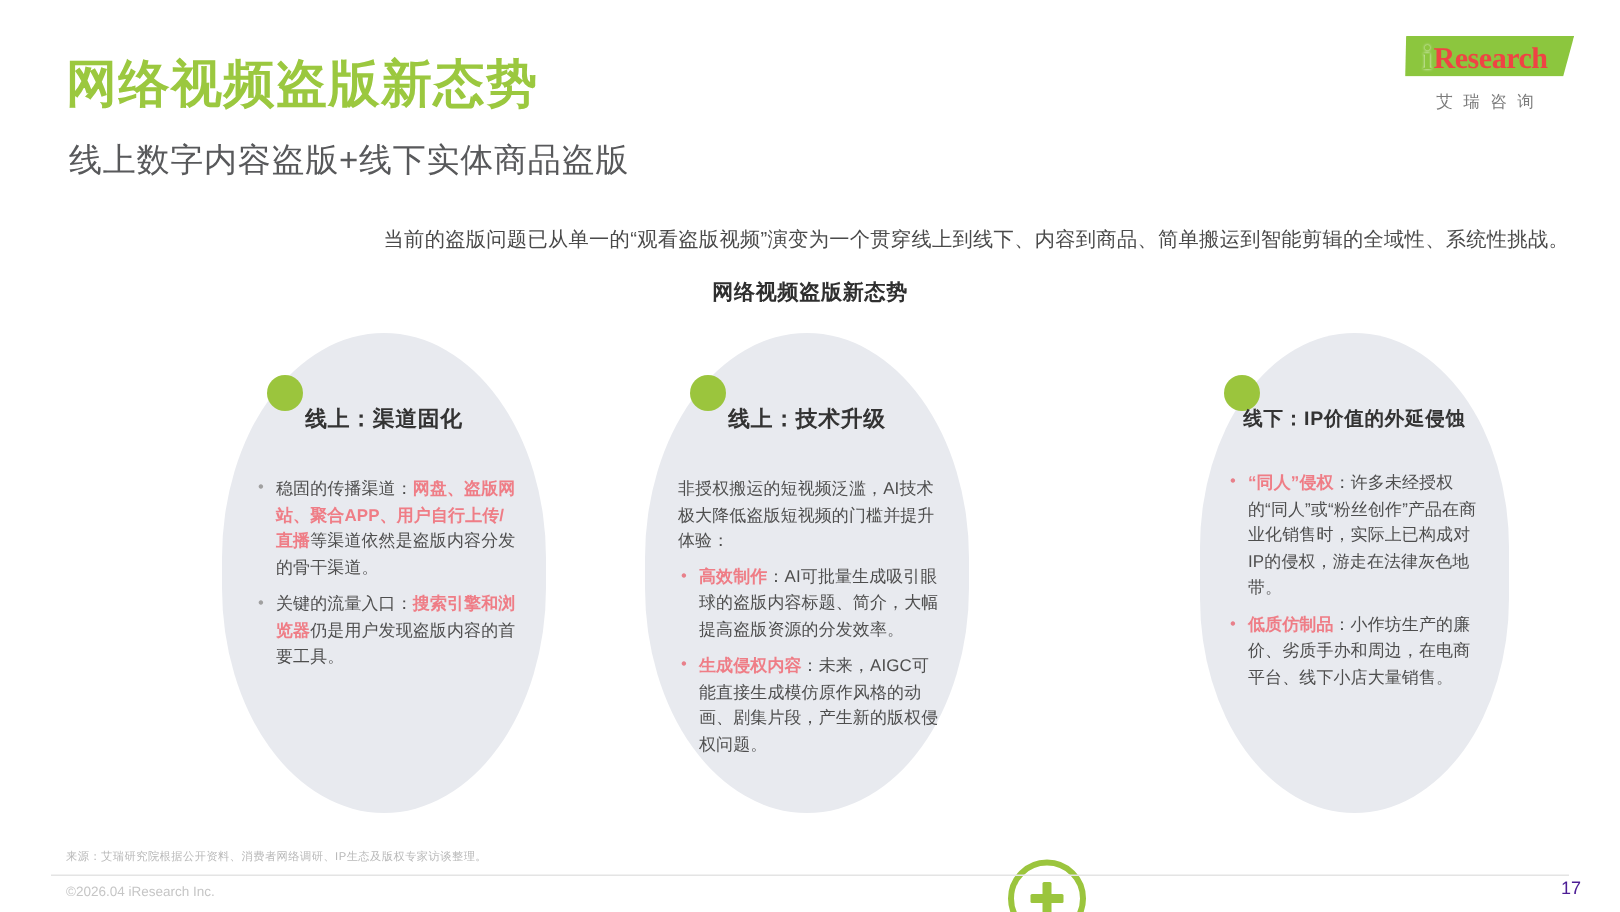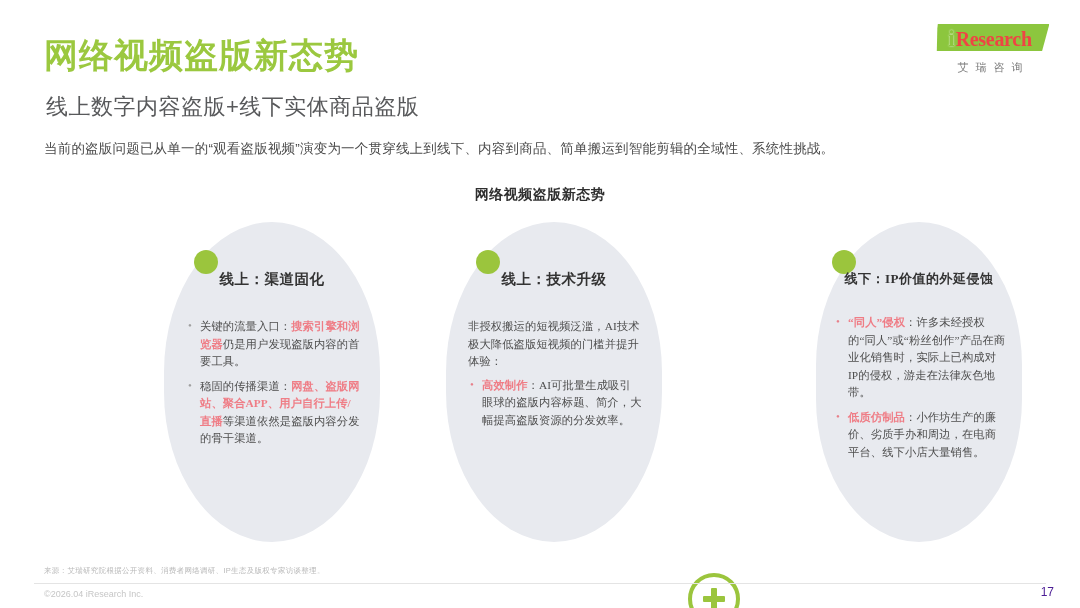--- a/index.html
+++ b/index.html
@@ -46,34 +46,35 @@
   .title {
     position: absolute; left: 44px; top: 33px;
     font-size: 34px; color: #9bc83f; font-weight: bold;
     letter-spacing: 1px;
   }
   .subtitle {
     position: absolute; left: 46px; top: 92px;
     font-size: 22px; color: #58595b; letter-spacing: 0.5px;
   }
   .intro {
-    position: absolute; left: 44px; top: 139px; right: 34px;
+    position: absolute; left: 44px; top: 150px; right: 34px;
     font-size: 13.5px; color: #4a4a4a; line-height: 1.5;
     letter-spacing: 0.2px;
+    text-align: right;
   }
 
   
   .chart-title {
     position: absolute; top: 186px; left: 0; right: 0;
     text-align: center; font-size: 14px; font-weight: bold; color: #2f2f2f;
     letter-spacing: 0.5px;
   }
 
   
-  .board { position: absolute; left: 16px; top: 210px; width: 1048px; height: 340px; font-family: Liberation Serif, serif; }
+  .board { position: absolute; left: 0; top: 210px; width: 1048px; height: 340px; }
 
   .card {
     position: absolute; top: 12px;
     width: 216px; height: 320px;
     background: #e8eaef;
     border-radius: 108px / 150px;
   }
   .card-1 { left: 148px; }
   .card-2 { left: 430px; }
   .card-3 { left: 800px; width: 206px; }
@@ -165,36 +166,39 @@
 
   <div class="chart-title">网络视频盗版新态势</div>
 
   <div class="board">
 
     <div class="card card-1">
       <div class="dot"></div>
       <div class="card-head">线上：渠道固化</div>
       <div class="card-body">
         <div class="bullet">
+          <span>稳固的传播渠道：</span><span class="hl-b">网盘、盗版网站、聚合APP、用户自行上传/直播</span><span>等渠道依然是盗版内容分发的骨干渠道。</span>
+        </div>
+        <div class="bullet">
           <span>关键的流量入口：</span><span class="hl-b">搜索引擎和浏览器</span><span>仍是用户发现盗版内容的首要工具。</span>
-        </div>
-        <div class="bullet">
-          <span>稳固的传播渠道：</span><span class="hl-b">网盘、盗版网站、聚合APP、用户自行上传/直播</span><span>等渠道依然是盗版内容分发的骨干渠道。</span>
         </div>
       </div>
     </div>
 
     <div class="card card-2">
       <div class="dot"></div>
       <div class="card-head">线上：技术升级</div>
       <div class="card-body">
         <div class="lead">非授权搬运的短视频泛滥，AI技术极大降低盗版短视频的门槛并提升体验：</div>
         <div class="bullet red">
           <span class="hl-b">高效制作</span><span>：AI可批量生成吸引眼球的盗版内容标题、简介，大幅提高盗版资源的分发效率。</span>
         </div>
+        <div class="bullet red">
+          <span class="hl-b">生成侵权内容</span><span>：未来，AIGC可能直接生成模仿原作风格的动画、剧集片段，产生新的版权侵权问题。</span>
+        </div>
       </div>
     </div>
 
     <div class="plus-icon"></div>
 
     <div class="card card-3">
       <div class="dot"></div>
       <div class="card-head">线下：IP价值的外延侵蚀</div>
       <div class="card-body">
         <div class="bullet red">

